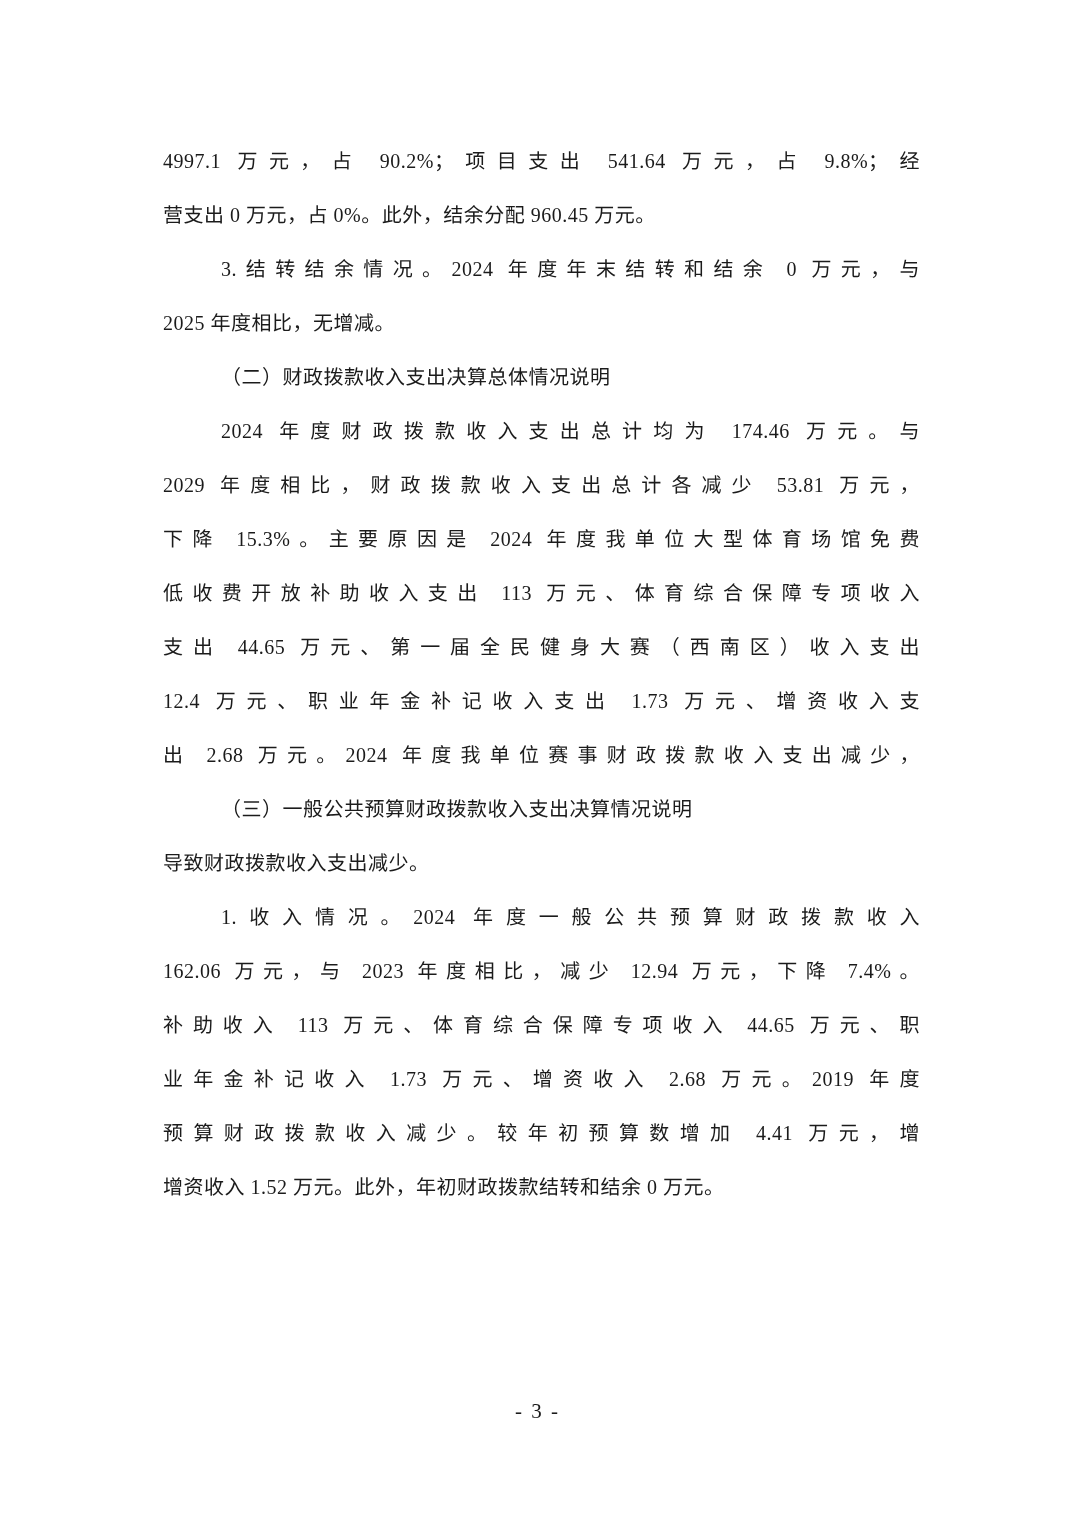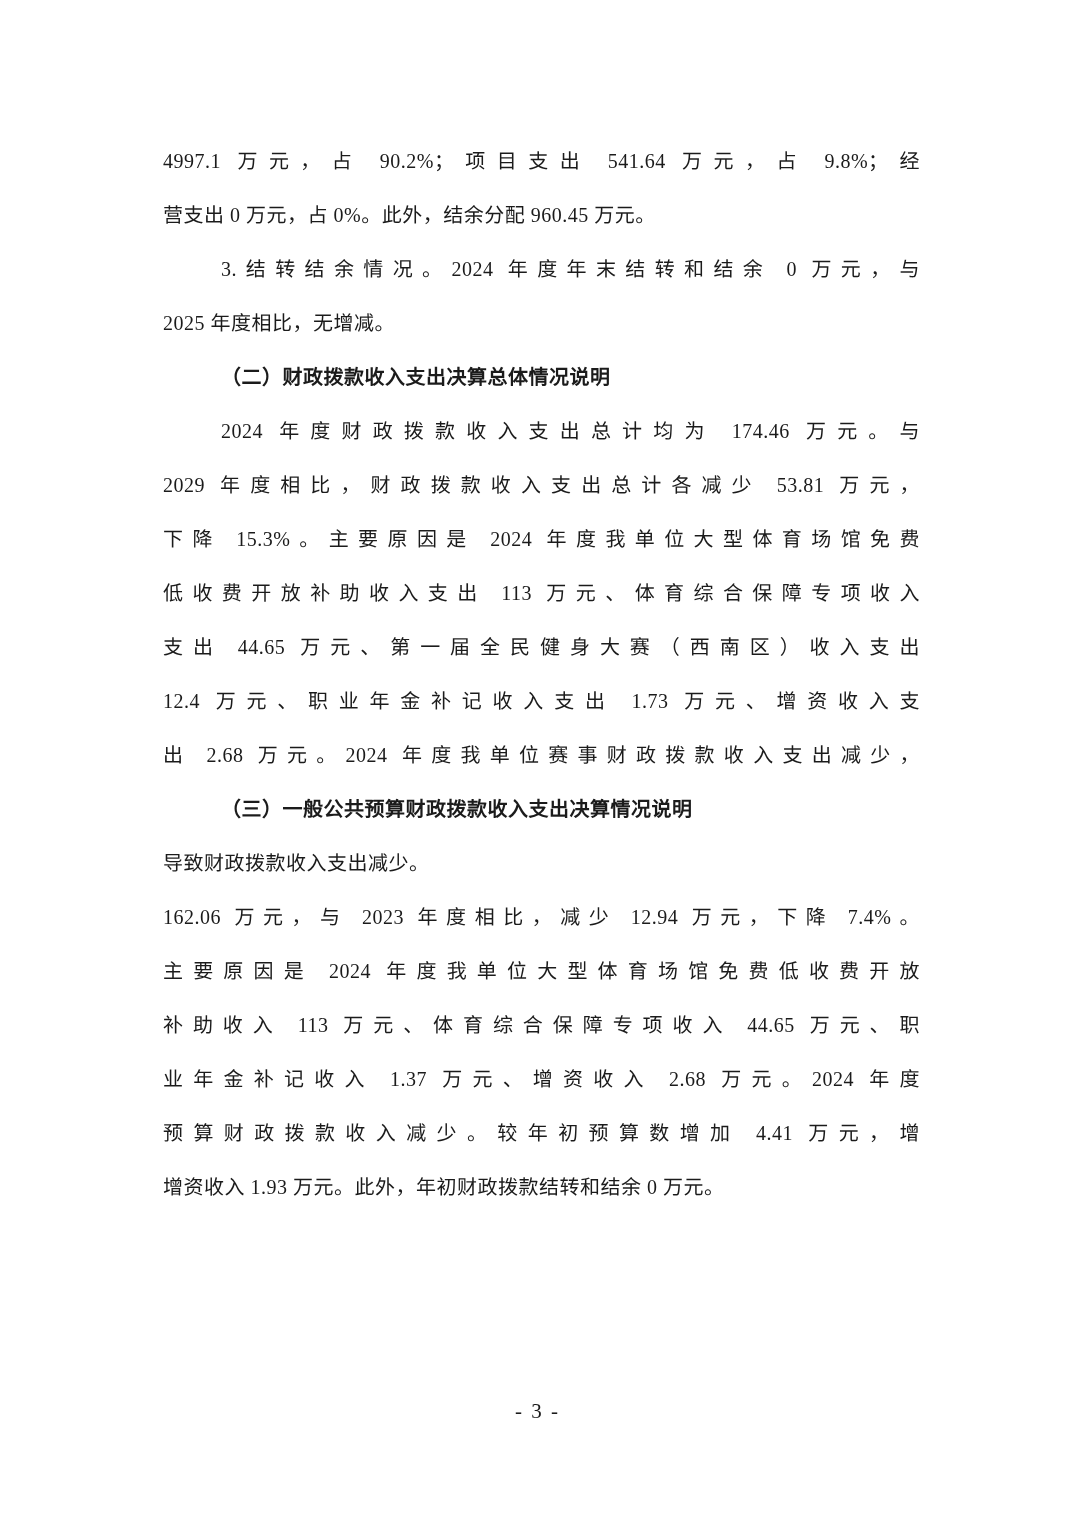--- a/index.html
+++ b/index.html
@@ -33,21 +33,21 @@
   .line.just {
     white-space: normal;
     text-align: justify;
     text-align-last: justify;
     text-justify: inter-character;
   }
   .line.indent {
     text-indent: 58px;
   }
   .line.heading {
-    font-weight: 700;
+    font-weight: 400;
   }
   .page-number {
     position: absolute;
     left: 0;
     top: 1396px;
     width: 100%;
     text-align: center;
     font-size: 21px;
     line-height: 30px;
     color: #1b1b1b;
@@ -66,21 +66,21 @@
       <div class="line heading indent">（二）财政拨款收入支出决算总体情况说明</div>
       <div class="line indent just">2024 年度财政拨款收入支出总计均为 174.46 万元。与</div>
       <div class="line just">2029 年度相比，财政拨款收入支出总计各减少 53.81 万元，</div>
       <div class="line just">下降 15.3%。主要原因是 2024 年度我单位大型体育场馆免费</div>
       <div class="line just">低收费开放补助收入支出 113 万元、体育综合保障专项收入</div>
       <div class="line just">支出 44.65 万元、第一届全民健身大赛（西南区）收入支出</div>
       <div class="line just">12.4 万元、职业年金补记收入支出 1.73 万元、增资收入支</div>
       <div class="line just">出 2.68 万元。2024 年度我单位赛事财政拨款收入支出减少，</div>
       <div class="line heading indent">（三）一般公共预算财政拨款收入支出决算情况说明</div>
       <div class="line">导致财政拨款收入支出减少。</div>
+      <div class="line indent just">1.收入情况。2024 年度一般公共预算财政拨款收入</div>
       <div class="line just">162.06 万元，与 2023 年度相比，减少 12.94 万元，下降 7.4%。</div>
-      <div class="line just">主要原因是 2024 年度我单位大型体育场馆免费低收费开放</div>
       <div class="line just">补助收入 113 万元、体育综合保障专项收入 44.65 万元、职</div>
-      <div class="line just">业年金补记收入 1.37 万元、增资收入 2.68 万元。2024 年度</div>
+      <div class="line just">业年金补记收入 1.73 万元、增资收入 2.68 万元。2019 年度</div>
       <div class="line just">预算财政拨款收入减少。较年初预算数增加 4.41 万元，增</div>
-      <div class="line">增资收入 1.93 万元。此外，年初财政拨款结转和结余 0 万元。</div>
+      <div class="line">增资收入 1.52 万元。此外，年初财政拨款结转和结余 0 万元。</div>
     </main>
   <footer class="page-number">- 3 -</footer>
 </div>
 
 </body></html>

